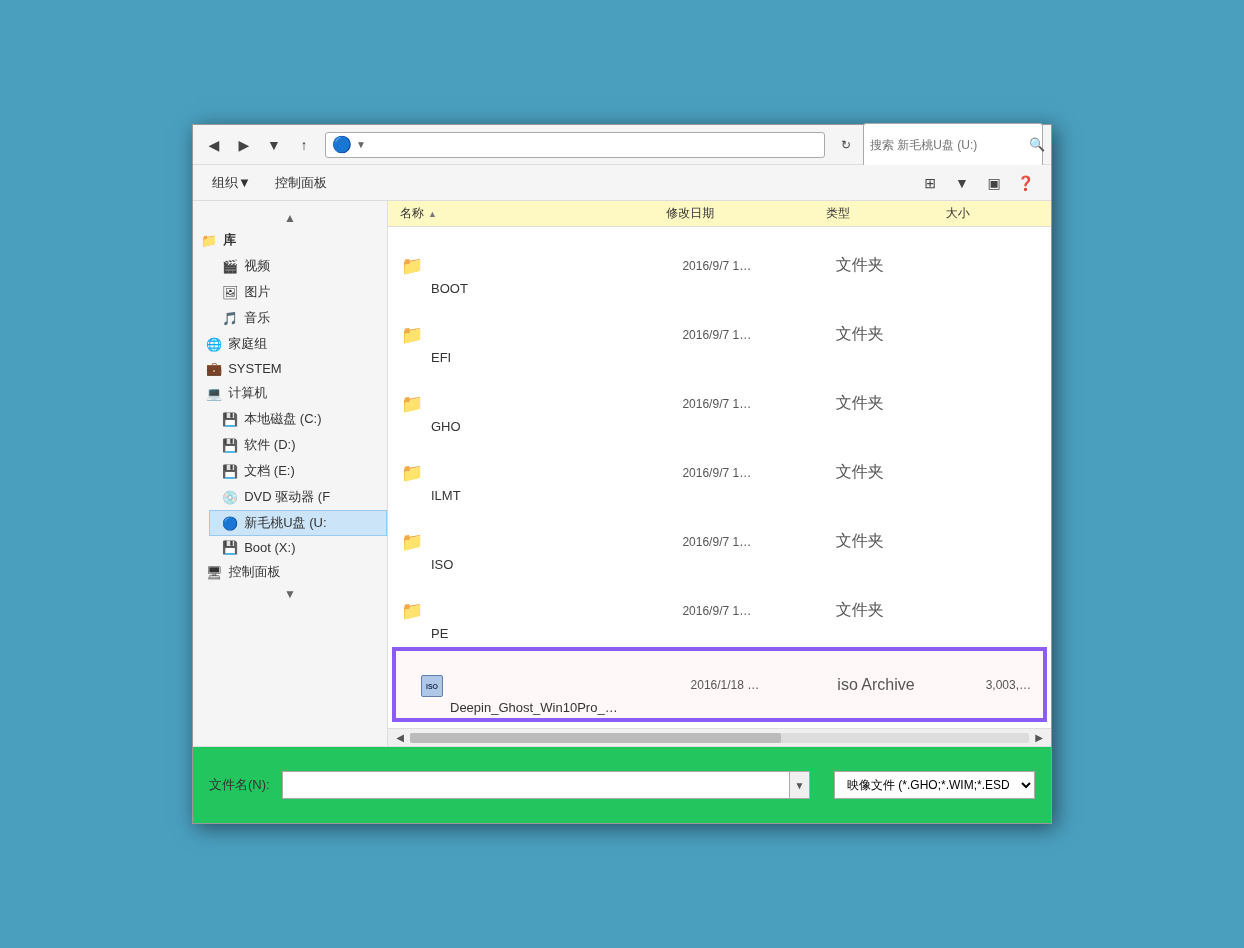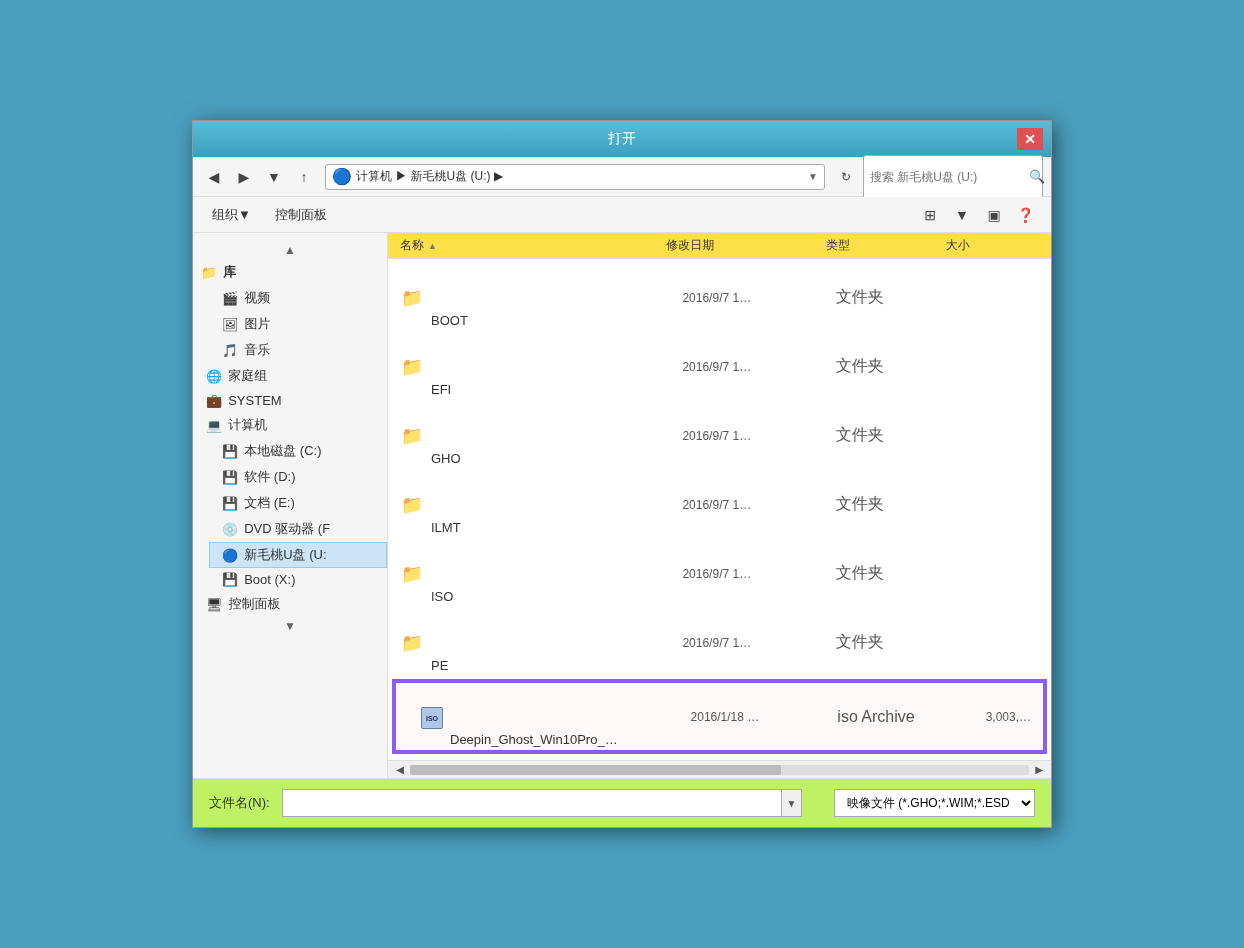--- a/index.html
+++ b/index.html
@@ -216,21 +216,21 @@
       flex: 1;
       display: flex;
       flex-direction: column;
       overflow: hidden;
     }
     .file-header {
       display: flex;
       align-items: center;
       padding: 4px 12px;
       border-bottom: 1px solid #ddd;
-      background: #fde047;
+      background: #fef9c3;
       cursor: pointer;
     }
     .file-header-col {
       font-size: 12px;
       color: #333;
       cursor: pointer;
       display: flex;
       align-items: center;
       gap: 4px;
     }
@@ -281,23 +281,23 @@
       border-radius: 2px;
       margin: 0 2px;
     }
     .hscroll-thumb {
       width: 60%;
       height: 100%;
       background: #bbb;
       border-radius: 2px;
     }
     .bottom-bar {
-      background: #bef264;
+      background: #22c55e;
       border-top: 1px solid #ddd;
-      padding: 10px 16px;
+      padding: 24px 16px;
       display: flex;
       align-items: center;
       gap: 12px;
     }
     .filename-label {
       font-size: 13px;
       color: #333;
       white-space: nowrap;
     }
     .filename-input-wrap {
@@ -322,21 +322,21 @@
       display: flex;
       align-items: center;
       justify-content: center;
       cursor: pointer;
       font-size: 10px;
       color: #555;
     }
     .filetype-select-wrap {
       display: flex;
       align-items: center;
-      margin-left: 20px;
+      margin-left: 12px;
     }
     .filetype-select {
       border: 1px solid #aaa;
       padding: 4px 8px;
       font-size: 12px;
       outline: none;
       height: 28px;
       background: white;
       min-width: 200px;
     }
@@ -373,43 +373,37 @@
       color: #666;
       font-size: 12px;
     }
     .header-sort-arrow { font-size: 9px; color: #777; }
   </style>
 </head>
 <body>
 
 <div class="dialog">
 
-  <div class="title-bar">
-    <div style="width:26px;"></div>
-    <span class="title-bar-title">打开</span>
-    <button class="title-bar-close">✕</button>
-  </div>
 
   <div class="toolbar">
     <button class="nav-btn">
       <span>◀</span>
     </button>
     <button class="nav-btn">
       <span>▶</span>
     </button>
     <button class="nav-btn">
       <span>▼</span>
     </button>
     <button class="nav-btn">
       <span>↑</span>
     </button>
 
     <div class="address-bar">
       <span style="font-size:16px;">🔵</span>
-      <span class="address-text">计算机 ▶ 新毛桃U盘 (U:) ▶</span>
       <span class="address-dropdown">▼</span>
     </div>
 
     <button class="refresh-btn">↻</button>
 
     <div class="search-bar">
       <input class="search-input" type="text" placeholder="搜索 新毛桃U盘 (U:)" style="">
       <span>🔍</span>
     </div>
   </div>

